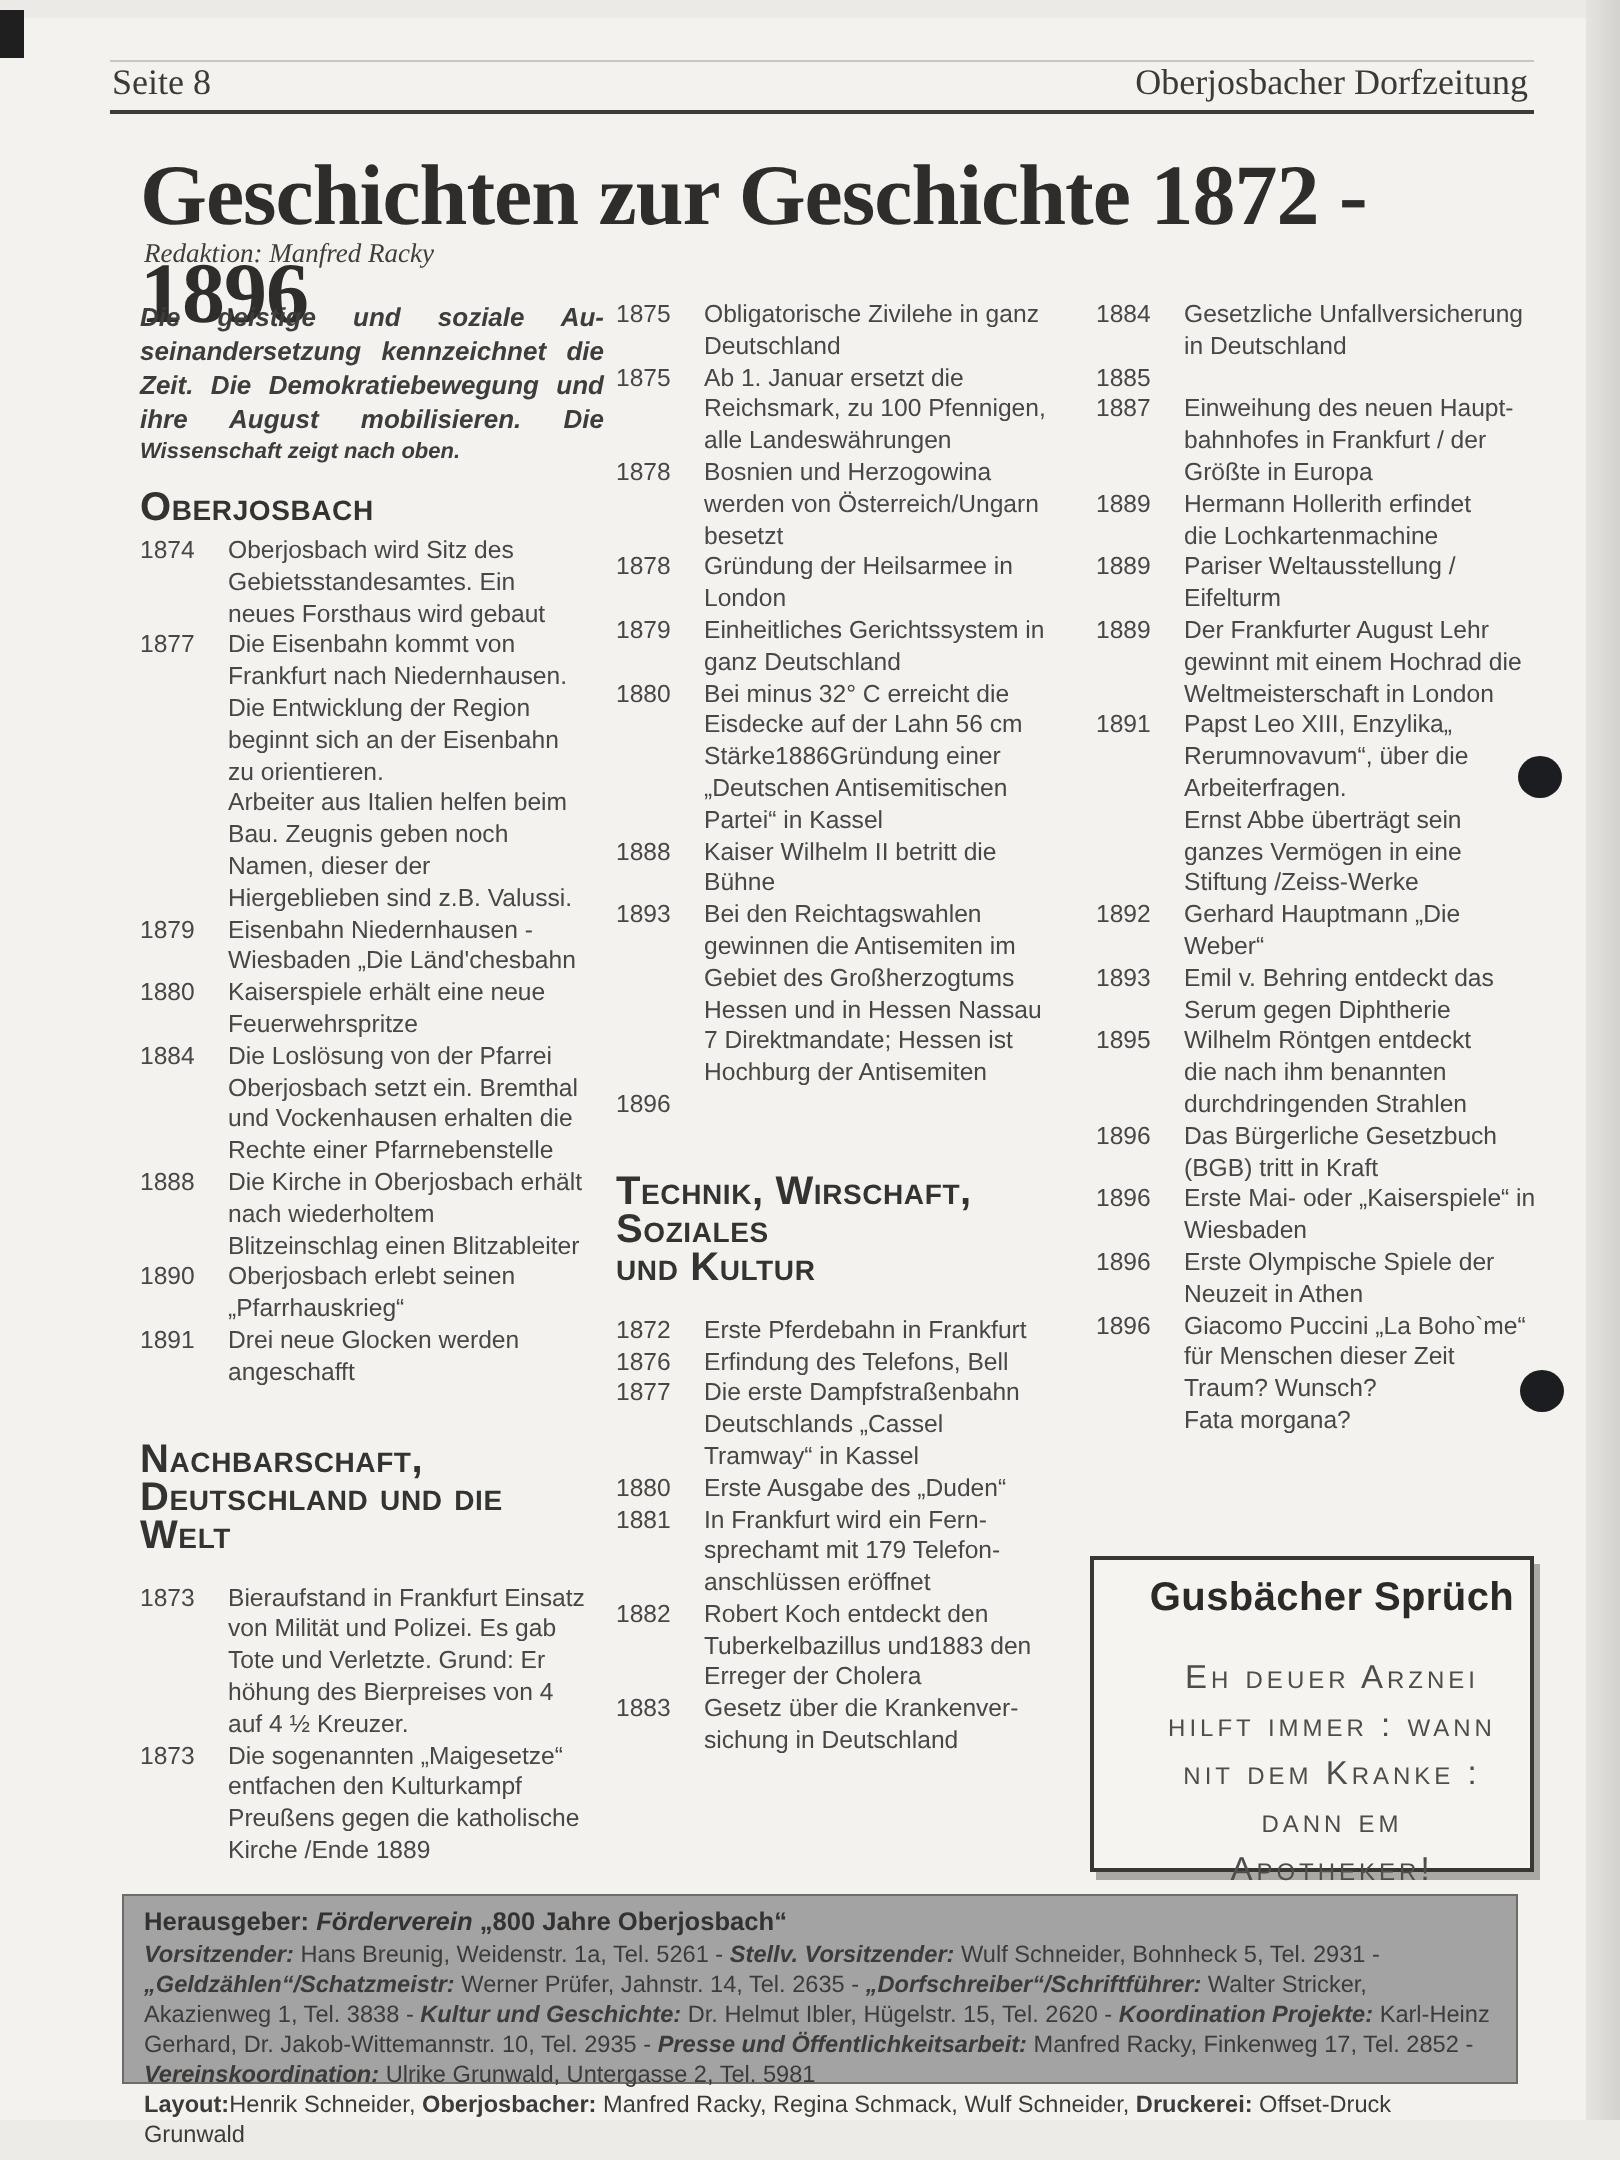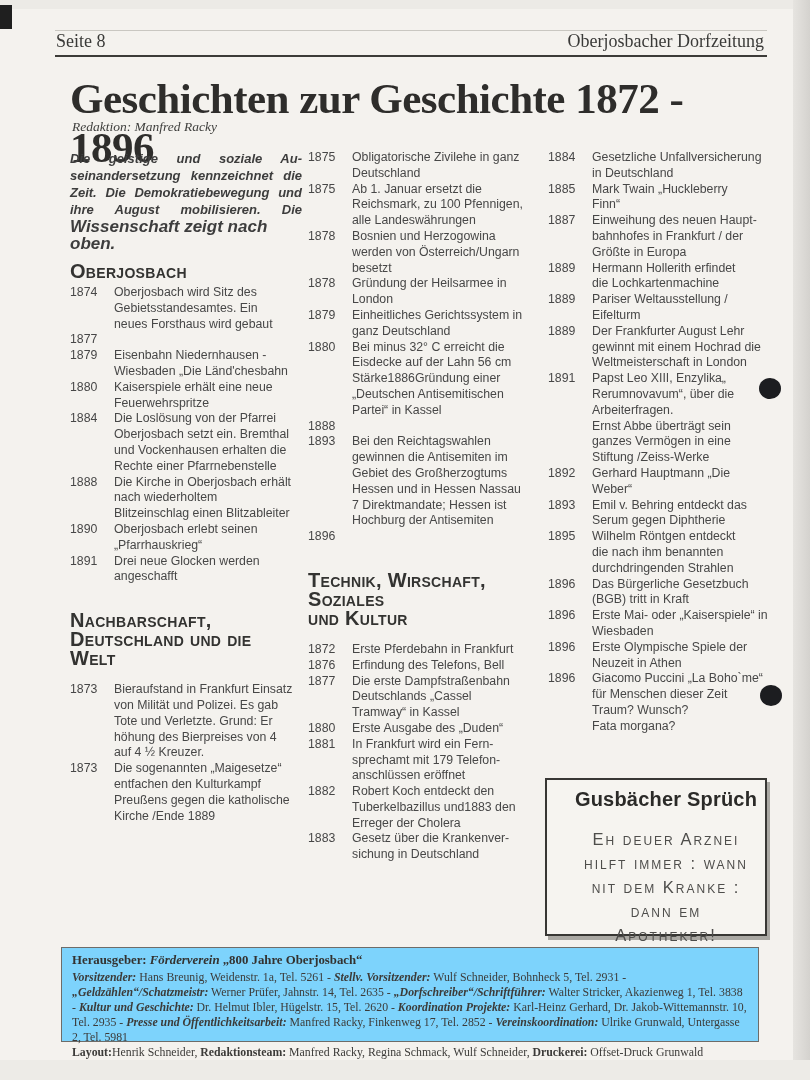--- a/index.html
+++ b/index.html
@@ -26,38 +26,38 @@
          font-weight:bold;font-size:43px;letter-spacing:-0.5px;color:#2e2d2b;}
   .byline{position:absolute;left:72px;top:119px;font-family:"Liberation Serif",serif;
           font-style:italic;font-size:13.5px;color:#3e3e3c;}
   
   .col{position:absolute;top:150px;font-size:12.3px;line-height:15.8px;color:#454545;}
   .col1{left:70px;width:232px;}
   .col2{left:308px;width:234px;}
   .col3{left:548px;width:226px;}
   .intro-lead{font-weight:bold;font-style:italic;color:#3d3d3d;white-space:pre-line;
               text-align:justify;text-align-last:justify;font-size:13px;line-height:17px;}
-  .intro-last{font-weight:bold;font-style:italic;color:#3d3d3d;font-size:17px;line-height:17px;
+  .intro-last{font-weight:bold;font-style:italic;color:#3d3d3d;font-size:11px;line-height:17px;
               margin-bottom:10px;}
   .sec-heading{font-variant:small-caps;font-weight:bold;font-size:20px;line-height:19px;
                color:#333331;letter-spacing:0.3px;margin-top:2px;margin-bottom:4px;}
   .sec-heading.gap{margin-top:26px;margin-bottom:14px;}
   .entry{display:flex;align-items:flex-start;}
   .yr{flex:0 0 44px;color:#474747;}
   .tx{flex:1 1 auto;white-space:pre;color:#474747;}
   
   .spruch{position:absolute;left:545px;top:778px;width:198px;height:152px;background:#f6f4f0;
           border:2px solid #37363300;border:2px solid #383734;box-shadow:3px 4px 0 #aaa8a3;
           text-align:center;padding-top:2px;padding-left:20px;}
   .spruch-title{font-weight:bold;font-size:20px;color:#2b2a28;margin-top:6px;letter-spacing:0.2px;}
   .spruch-body{margin-top:16px;font-variant:small-caps;font-size:16.5px;line-height:24px;
                letter-spacing:2px;color:#4e4d4b;}
   
   .footer{position:absolute;left:61px;top:947px;width:676px;height:82px;border:1px solid #6d6c69;
-          background:#7dd3fc;padding:5px 10px 6px 10px;font-family:Liberation Serif, serif;
+          background:#a3a3a3;padding:5px 10px 6px 10px;font-family:Liberation Sans, sans-serif;
           font-size:11.8px;line-height:15px;color:#3c3b39;}
   .f-line1{font-weight:bold;font-size:12.8px;margin-bottom:2px;color:#333230;}
   .f-ital{font-style:italic;}
   .flabel{font-weight:bold;font-style:italic;}
   .flabel2{font-weight:bold;}
 </style>
 </head>
 <body>
 
 <div class="page">
@@ -87,20 +87,29 @@
     <div class="sec-heading">Oberjosbach</div>
 
     <div class="entry">
       <span class="yr">1874</span>
       <span class="tx">Oberjosbach wird Sitz des
 Gebietsstandesamtes. Ein
 neues Forsthaus wird gebaut</span>
     </div>
     <div class="entry">
       <span class="yr">1877</span>
+      <span class="tx">Die Eisenbahn kommt von
+Frankfurt nach Niedernhausen.
+Die Entwicklung der Region
+beginnt sich an der Eisenbahn
+zu orientieren.
+Arbeiter aus Italien helfen beim
+Bau. Zeugnis geben noch
+Namen, dieser der
+Hiergeblieben sind z.B. Valussi.</span>
     </div>
     <div class="entry">
       <span class="yr">1879</span>
       <span class="tx">Eisenbahn Niedernhausen -
 Wiesbaden „Die Länd'chesbahn</span>
     </div>
     <div class="entry">
       <span class="yr">1880</span>
       <span class="tx">Kaiserspiele erhält eine neue
 Feuerwehrspritze</span>
@@ -182,20 +191,22 @@
     <div class="entry">
       <span class="yr">1880</span>
       <span class="tx">Bei minus 32° C erreicht die
 Eisdecke auf der Lahn 56 cm
 Stärke1886Gründung einer
 „Deutschen Antisemitischen
 Partei“ in Kassel</span>
     </div>
     <div class="entry">
       <span class="yr">1888</span>
+      <span class="tx">Kaiser Wilhelm II betritt die
+Bühne</span>
     </div>
     <div class="entry">
       <span class="yr">1893</span>
       <span class="tx">Bei den Reichtagswahlen
 gewinnen die Antisemiten im
 Gebiet des Großherzogtums
 Hessen und in Hessen Nassau
 7 Direktmandate; Hessen ist
 Hochburg der Antisemiten</span>
     </div>
@@ -246,22 +257,20 @@
   </div>
 
   <div class="col col3">
     <div class="entry">
       <span class="yr">1884</span>
       <span class="tx">Gesetzliche Unfallversicherung
 in Deutschland</span>
     </div>
     <div class="entry">
       <span class="yr">1885</span>
-      <span class="tx">Mark Twain „Huckleberry
-Finn“</span>
     </div>
     <div class="entry">
       <span class="yr">1887</span>
       <span class="tx">Einweihung des neuen Haupt-
 bahnhofes in Frankfurt / der
 Größte in Europa</span>
     </div>
     <div class="entry">
       <span class="yr">1889</span>
       <span class="tx">Hermann Hollerith erfindet
@@ -334,16 +343,16 @@
       <div>hilft immer : wann</div>
       <div>nit dem Kranke :</div>
       <div>dann em</div>
       <div>Apotheker!</div>
     </div>
   </div>
 
   <div class="footer">
     <div class="f-line1"><span>Herausgeber: </span><span class="f-ital">Förderverein </span><span>„800 Jahre Oberjosbach“</span></div>
     <div><span class="flabel">Vorsitzender:</span><span> Hans Breunig, Weidenstr. 1a, Tel. 5261 - </span><span class="flabel">Stellv. Vorsitzender:</span><span> Wulf Schneider, Bohnheck 5, Tel. 2931 - </span><span class="flabel">„Geldzählen“/Schatzmeistr:</span><span> Werner Prüfer, Jahnstr. 14, Tel. 2635 - </span><span class="flabel">„Dorfschreiber“/Schriftführer:</span><span> Walter Stricker, Akazienweg 1, Tel. 3838 - </span><span class="flabel">Kultur und Geschichte:</span><span> Dr. Helmut Ibler, Hügelstr. 15, Tel. 2620 - </span><span class="flabel">Koordination Projekte:</span><span> Karl-Heinz Gerhard, Dr. Jakob-Wittemannstr. 10, Tel. 2935 - </span><span class="flabel">Presse und Öffentlichkeitsarbeit:</span><span> Manfred Racky, Finkenweg 17, Tel. 2852 - </span><span class="flabel">Vereinskoordination:</span><span> Ulrike Grunwald, Untergasse 2, Tel. 5981</span></div>
-    <div><span class="flabel2">Layout:</span><span>Henrik Schneider, </span><span class="flabel2">Redaktionsteam:</span><span> Manfred Racky, Regina Schmack, Wulf Schneider, </span><span class="flabel2">Druckerei:</span><span> Offset-Druck Grunwald</span></div>
+    <div><span class="flabel2">Layout:</span><span>Henrik Schneider, </span><span class="flabel2">Oberjosbacher:</span><span> Manfred Racky, Regina Schmack, Wulf Schneider, </span><span class="flabel2">Druckerei:</span><span> Offset-Druck Grunwald</span></div>
   </div>
 
 </div>
 
 </body></html>

